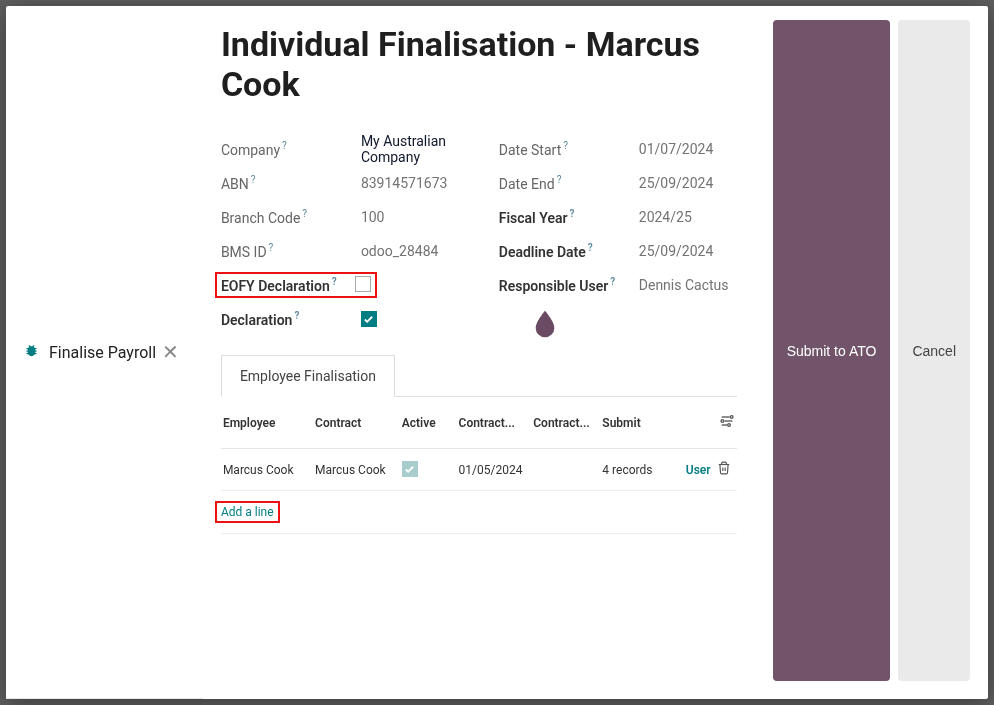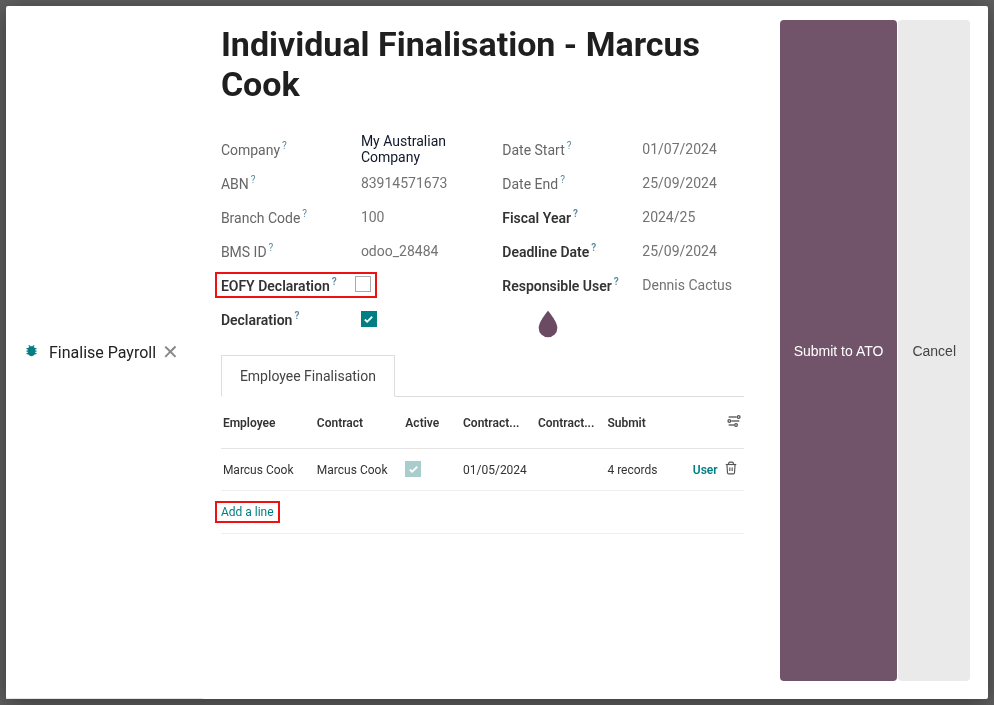--- a/index.html
+++ b/index.html
@@ -183,21 +183,21 @@
     .add-line-box {
       border: 2px solid #e11;
       display: inline-block;
       padding: 2px 4px;
       margin-left: -6px;
     }
     .add-line-link { color: #017e84; cursor: pointer; }
     .modal-footer {
       padding: 14px 18px 18px 18px;
       display: flex;
-      gap: 1px;
+      gap: 8px;
     }
     .btn {
       padding: 8px 14px;
       font-size: 14px;
       border-radius: 4px;
       border: none;
       cursor: pointer;
     }
     .btn-primary {
       background: #71546a;

